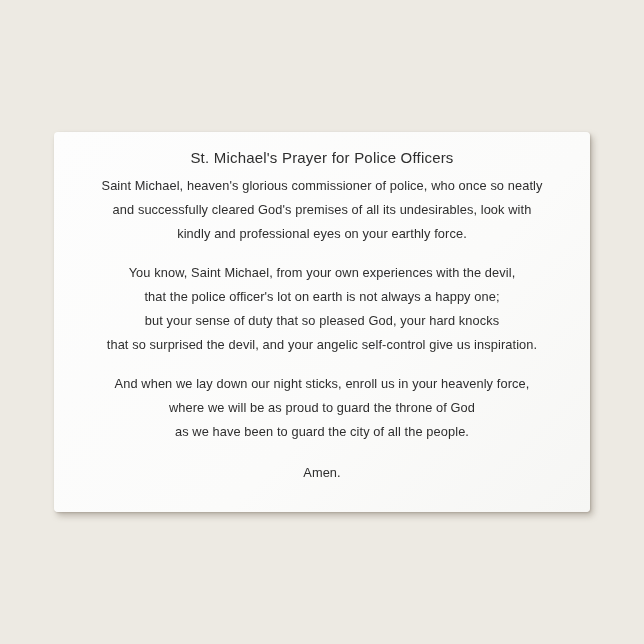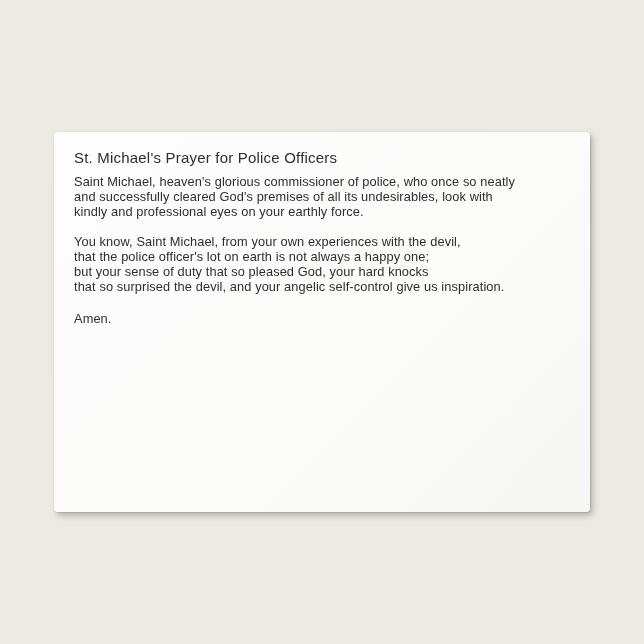--- a/index.html
+++ b/index.html
@@ -27,33 +27,33 @@
     background: linear-gradient(135deg, #fdfdfd 0%, #fbfbfa 60%, #f6f6f4 100%);
     border-radius: 4px;
     box-shadow: 3px 4px 6px rgba(120, 110, 95, 0.40),
                 1px 1px 2px rgba(120, 110, 95, 0.30);
     box-sizing: border-box;
   }
   .card-content {
     position: absolute;
     inset: 0;
     padding: 16px 20px 16px 20px;
-    text-align: left;
+    text-align: center;
     color: var(--text-color, #2e2e2e);
   }
   .card-title {
     font-size: 15px;
     line-height: 20px;
     font-weight: 400;
     letter-spacing: 0.2px;
     margin: 0 0 6px 0;
   }
   .prayer-paragraph {
     font-size: 12.8px;
-    line-height: 15px;
+    line-height: 24px;
     letter-spacing: 0.1px;
     margin: 0 0 15px 0;
     white-space: pre-line; 
   }
   .amen {
     margin-top: 17px;
   }
 </style>
 </head>
 <body style="--bg-color: #edeae3; --text-color: #2e2e2e;">
@@ -62,16 +62,19 @@
   <div class="card">
     <div class="card-content">
       <h1 class="card-title">St. Michael's Prayer for Police Officers</h1>
       <p class="prayer-paragraph">Saint Michael, heaven's glorious commissioner of police, who once so neatly
 and successfully cleared God's premises of all its undesirables, look with
 kindly and professional eyes on your earthly force.</p>
       <p class="prayer-paragraph">You know, Saint Michael, from your own experiences with the devil,
 that the police officer's lot on earth is not always a happy one;
 but your sense of duty that so pleased God, your hard knocks
 that so surprised the devil, and your angelic self-control give us inspiration.</p>
+      <p class="prayer-paragraph">And when we lay down our night sticks, enroll us in your heavenly force,
+where we will be as proud to guard the throne of God
+as we have been to guard the city of all the people.</p>
       <p class="prayer-paragraph amen">Amen.</p>
     </div>
   </div>
 </div>
 
 </body></html>

